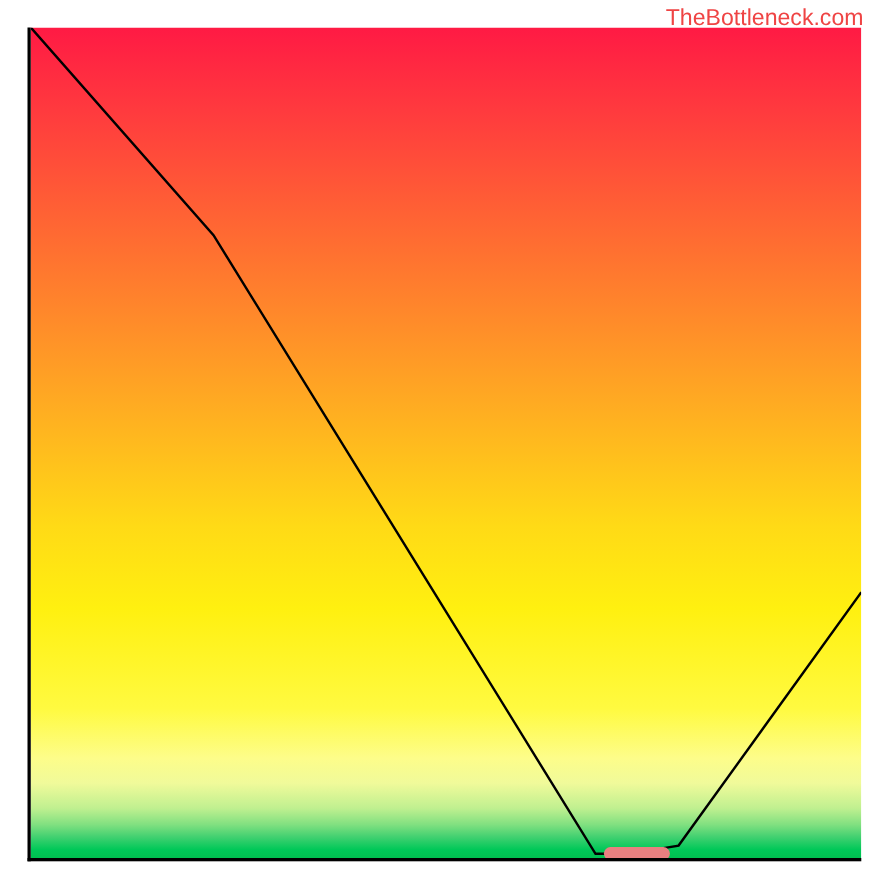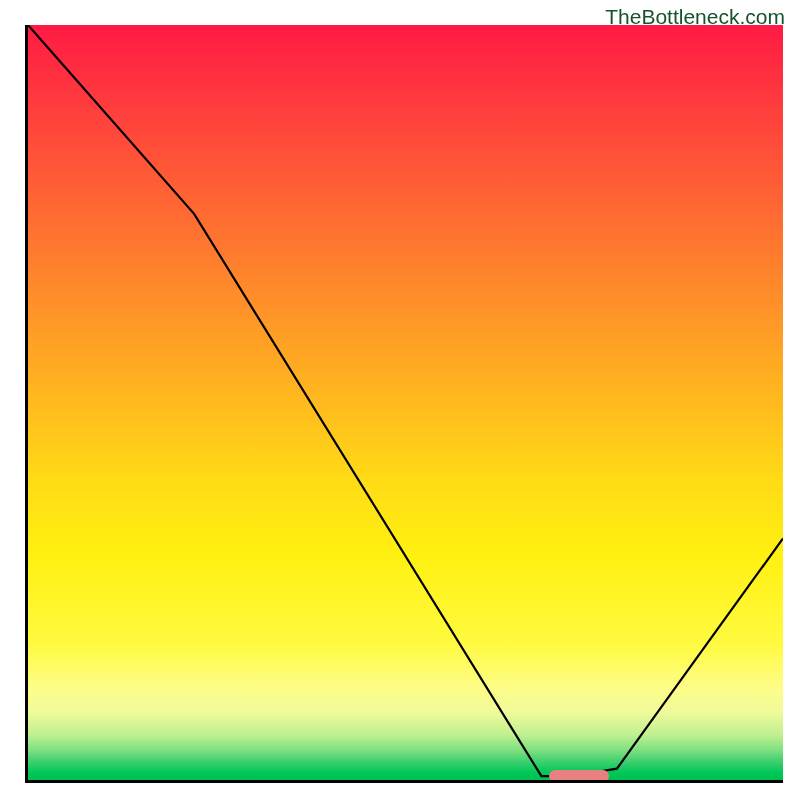--- a/index.html
+++ b/index.html
@@ -14,21 +14,21 @@
     position: relative;
     width: 800px;
     height: 800px;
     background: #ffffff;
   }
   .watermark {
     position: absolute;
     top: 5px;
     right: 15px;
     font-size: 21px;
-    color: #14532d;
+    color: #ef4444;
     font-weight: 500;
     z-index: 10;
   }
   .plot-area {
     position: absolute;
     left: 25px;
     top: 25px;
     width: 755px;
     height: 755px;
     border-left: 3px solid #000;

